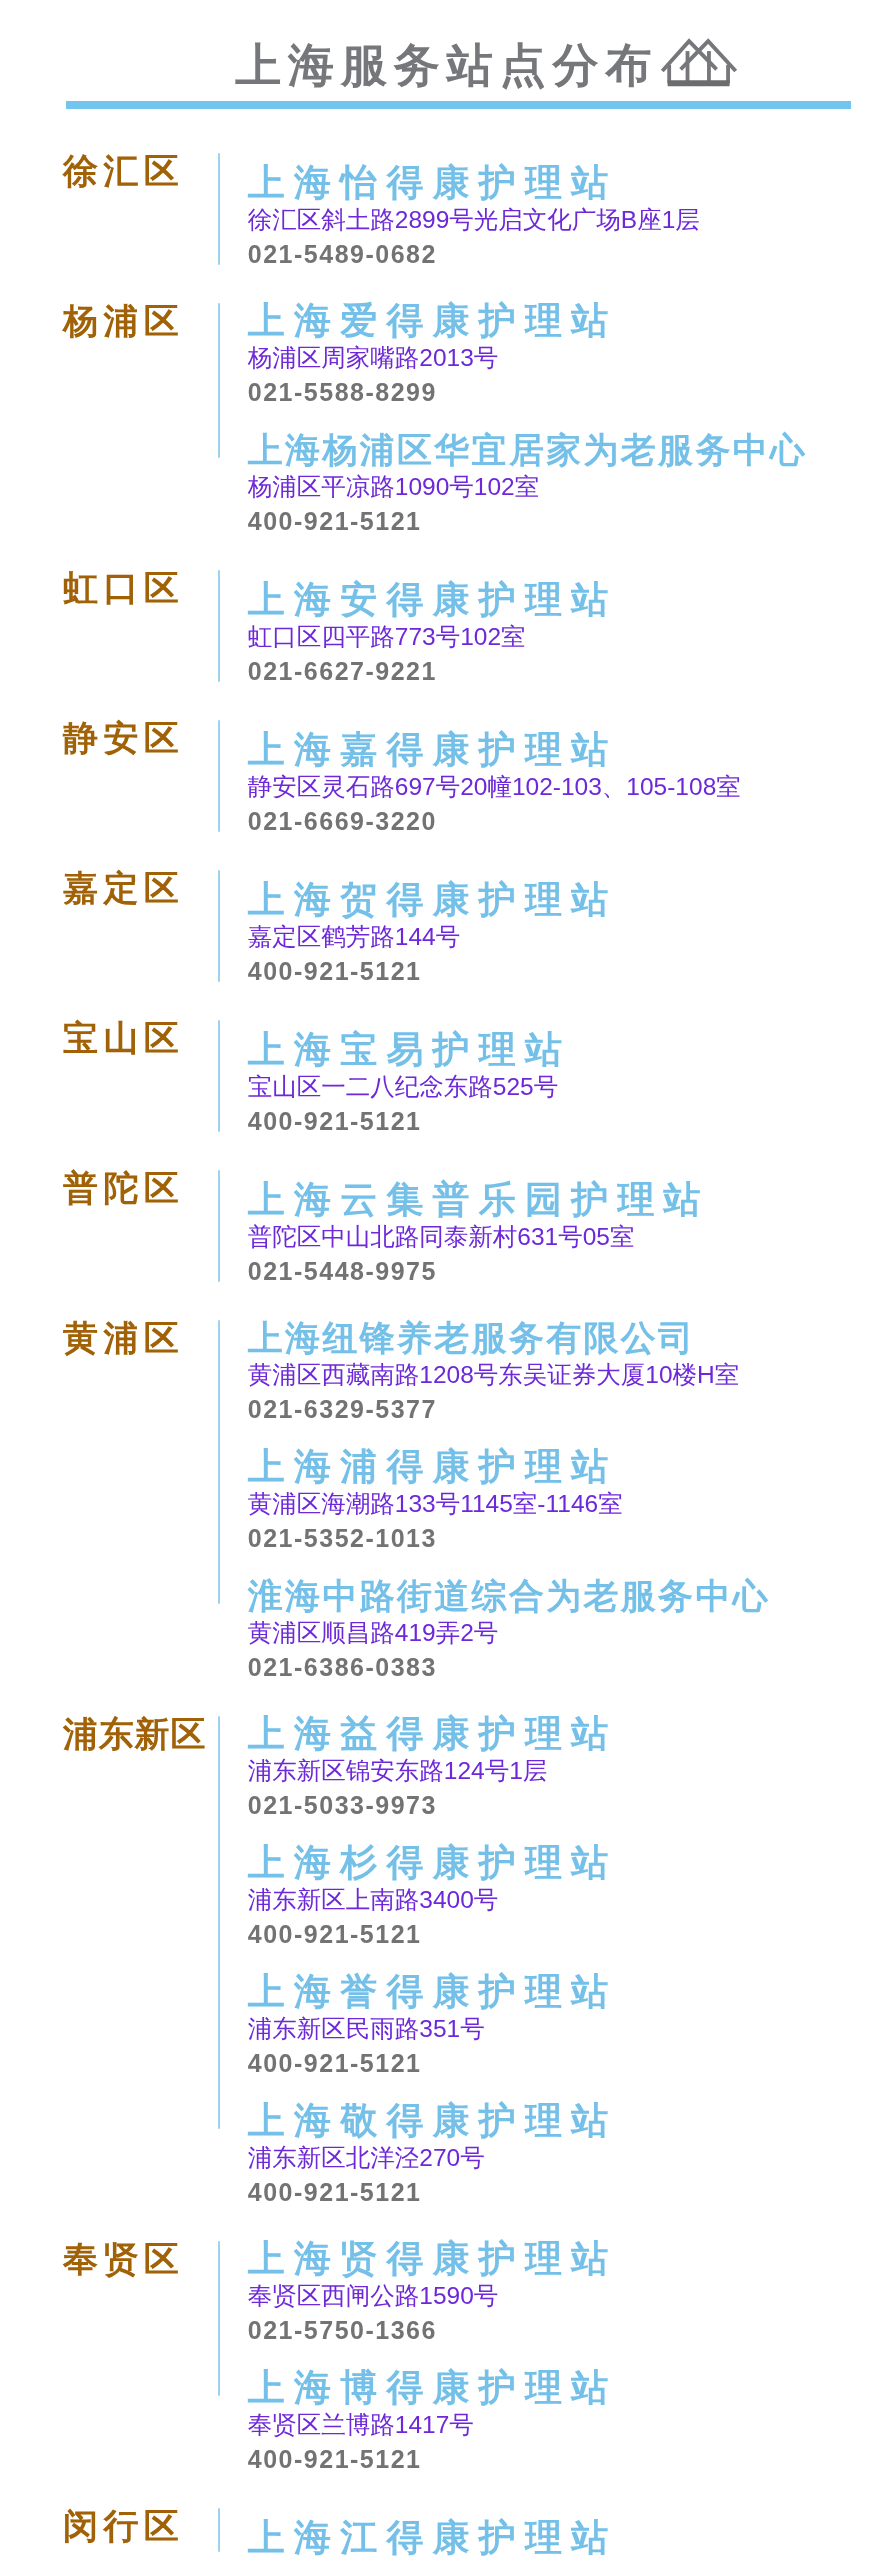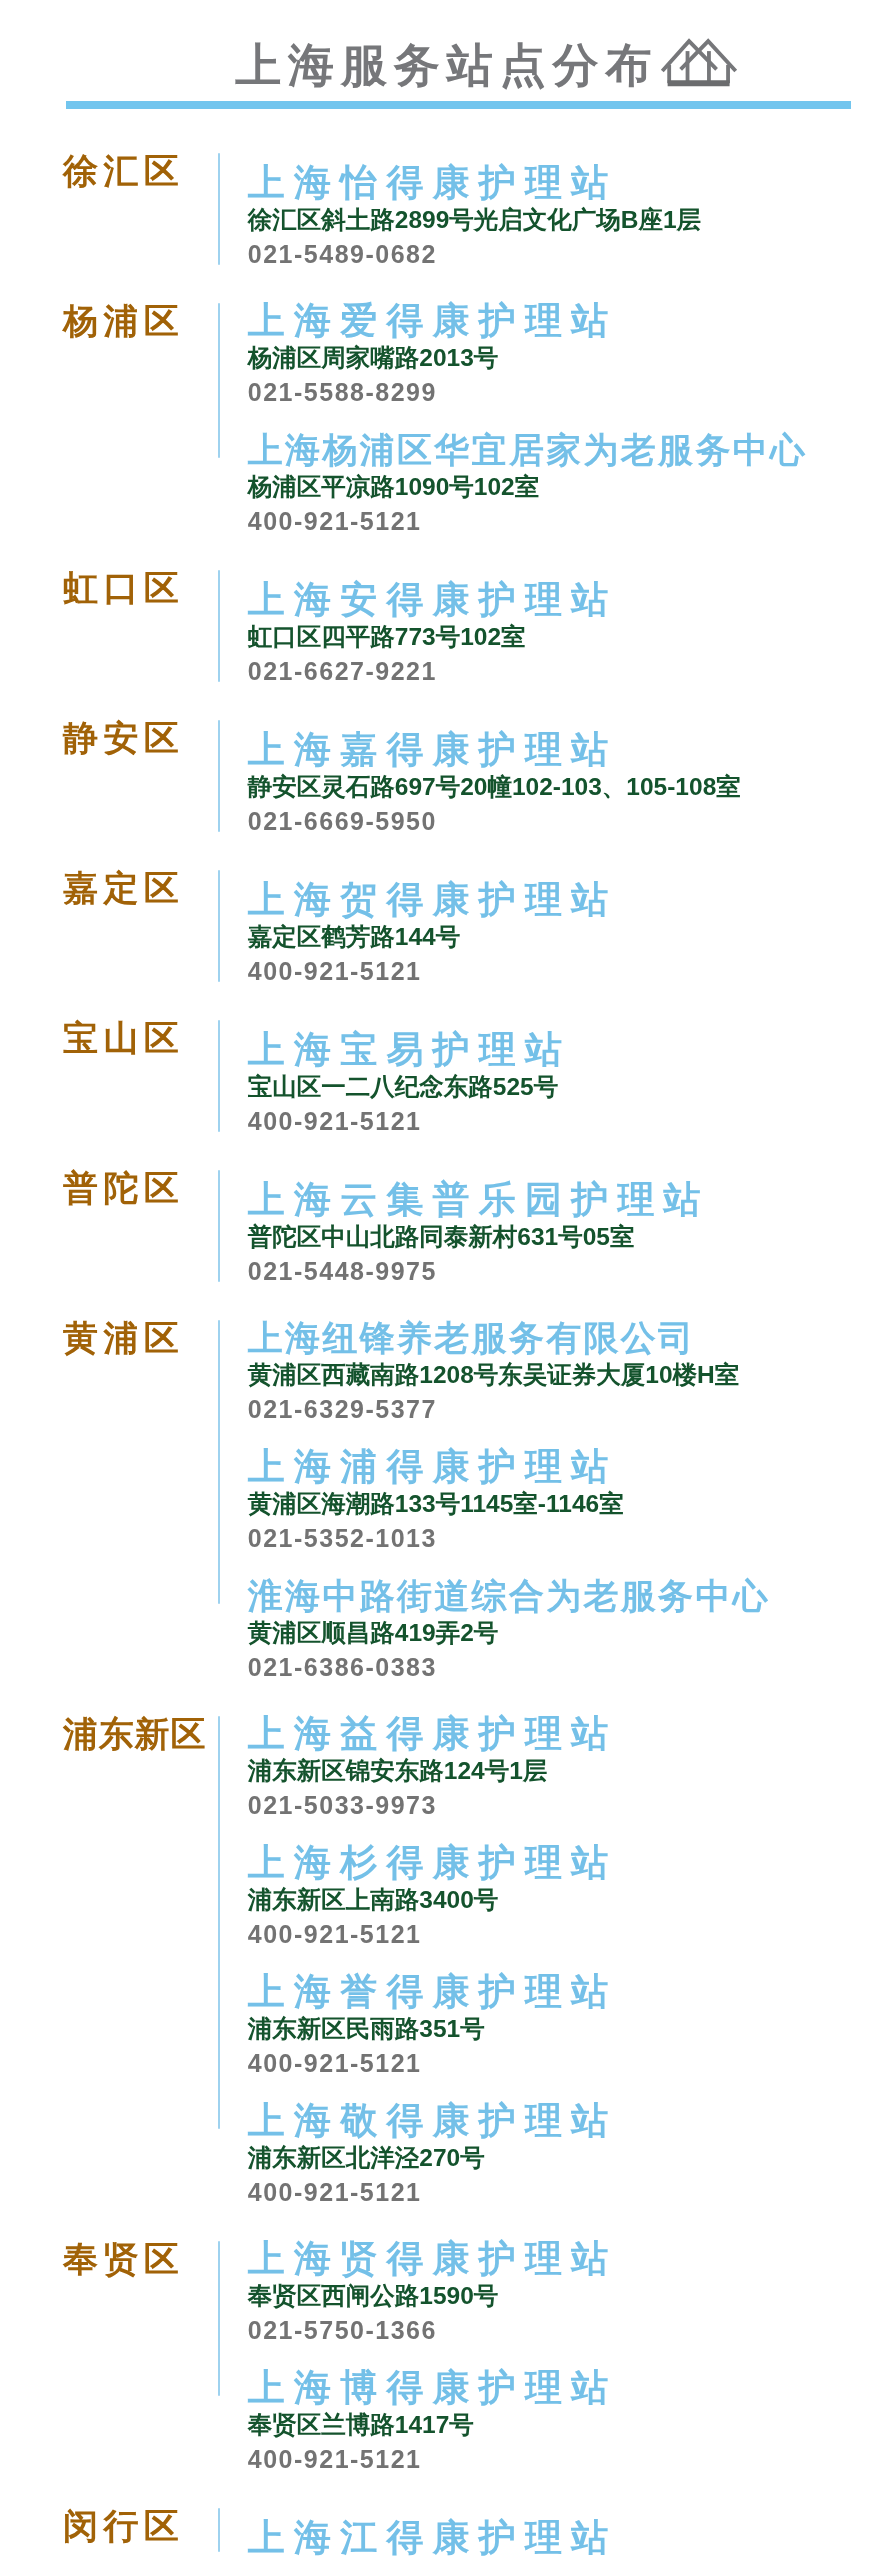--- a/index.html
+++ b/index.html
@@ -61,22 +61,22 @@
     line-height:41px;
     letter-spacing:9.2px;
     color:#74c0e8;
     font-weight:700;
     white-space:nowrap;
   }
   .station-name.long{letter-spacing:2.3px;font-size:35px;}
   .station-address{
     font-size:24.5px;
     line-height:34px;
-    color:#14532d;
-    font-weight:700;
+    color:#6d28d9;
+    font-weight:400;
     white-space:nowrap;
   }
   .station-phone{
     font-size:25px;
     line-height:34px;
     letter-spacing:1.5px;
     color:#737373;
     font-weight:600;
     white-space:nowrap;
   }
@@ -151,21 +151,21 @@
 </div>
   </div>
 
   <div class="district-group">
     <div class="district-label">静安区</div>
     <div class="district-sep"></div>
     <div class="stations">
   <div class="station">
     <div class="station-name">上海嘉得康护理站</div>
     <div class="station-address">静安区灵石路697号20幢102-103、105-108室</div>
-    <div class="station-phone">021-6669-5950</div>
+    <div class="station-phone">021-6669-3220</div>
   </div>
 </div>
   </div>
 
   <div class="district-group">
     <div class="district-label">嘉定区</div>
     <div class="district-sep"></div>
     <div class="stations">
   <div class="station">
     <div class="station-name">上海贺得康护理站</div>

